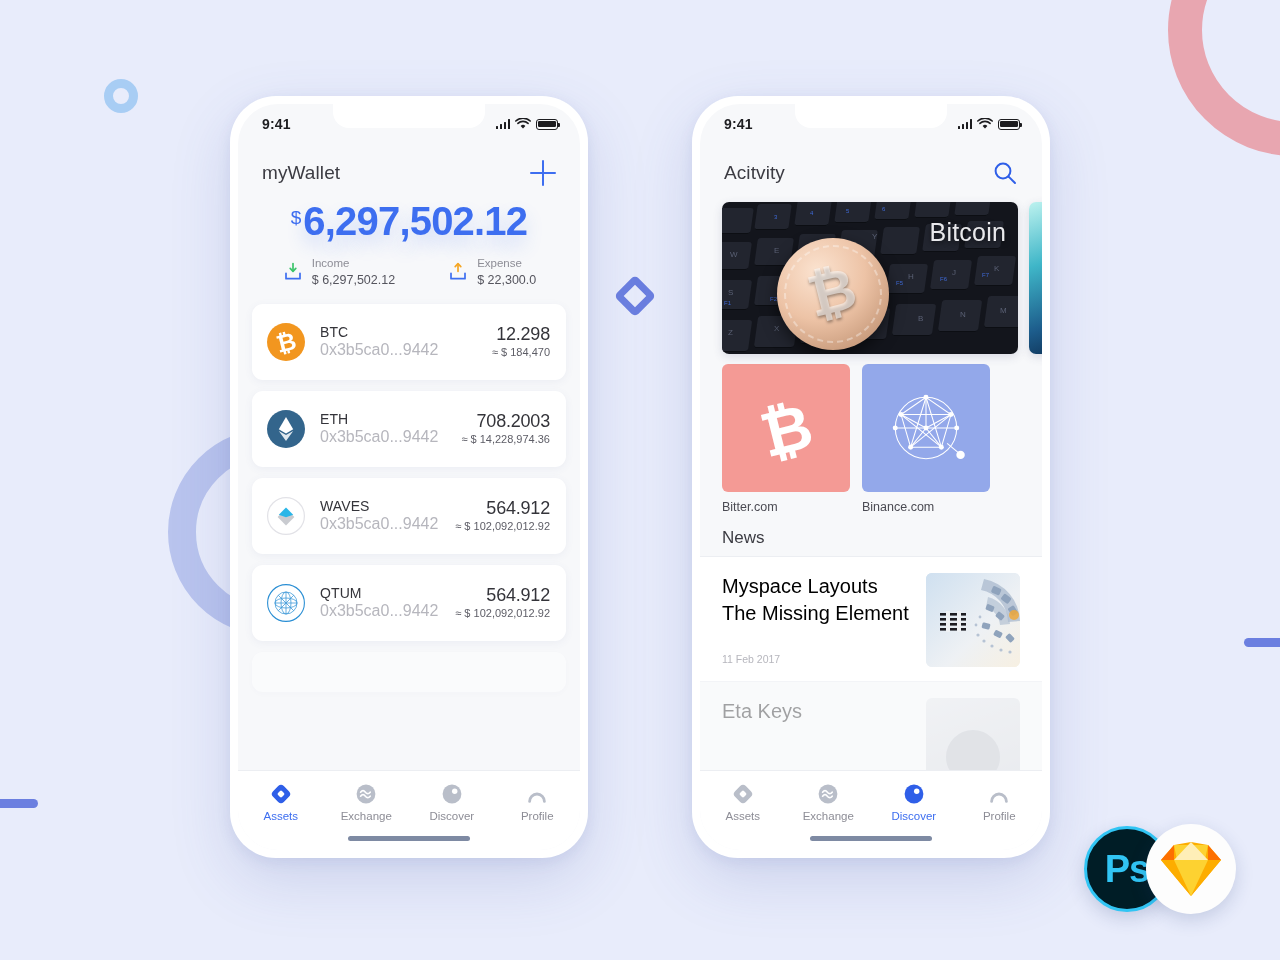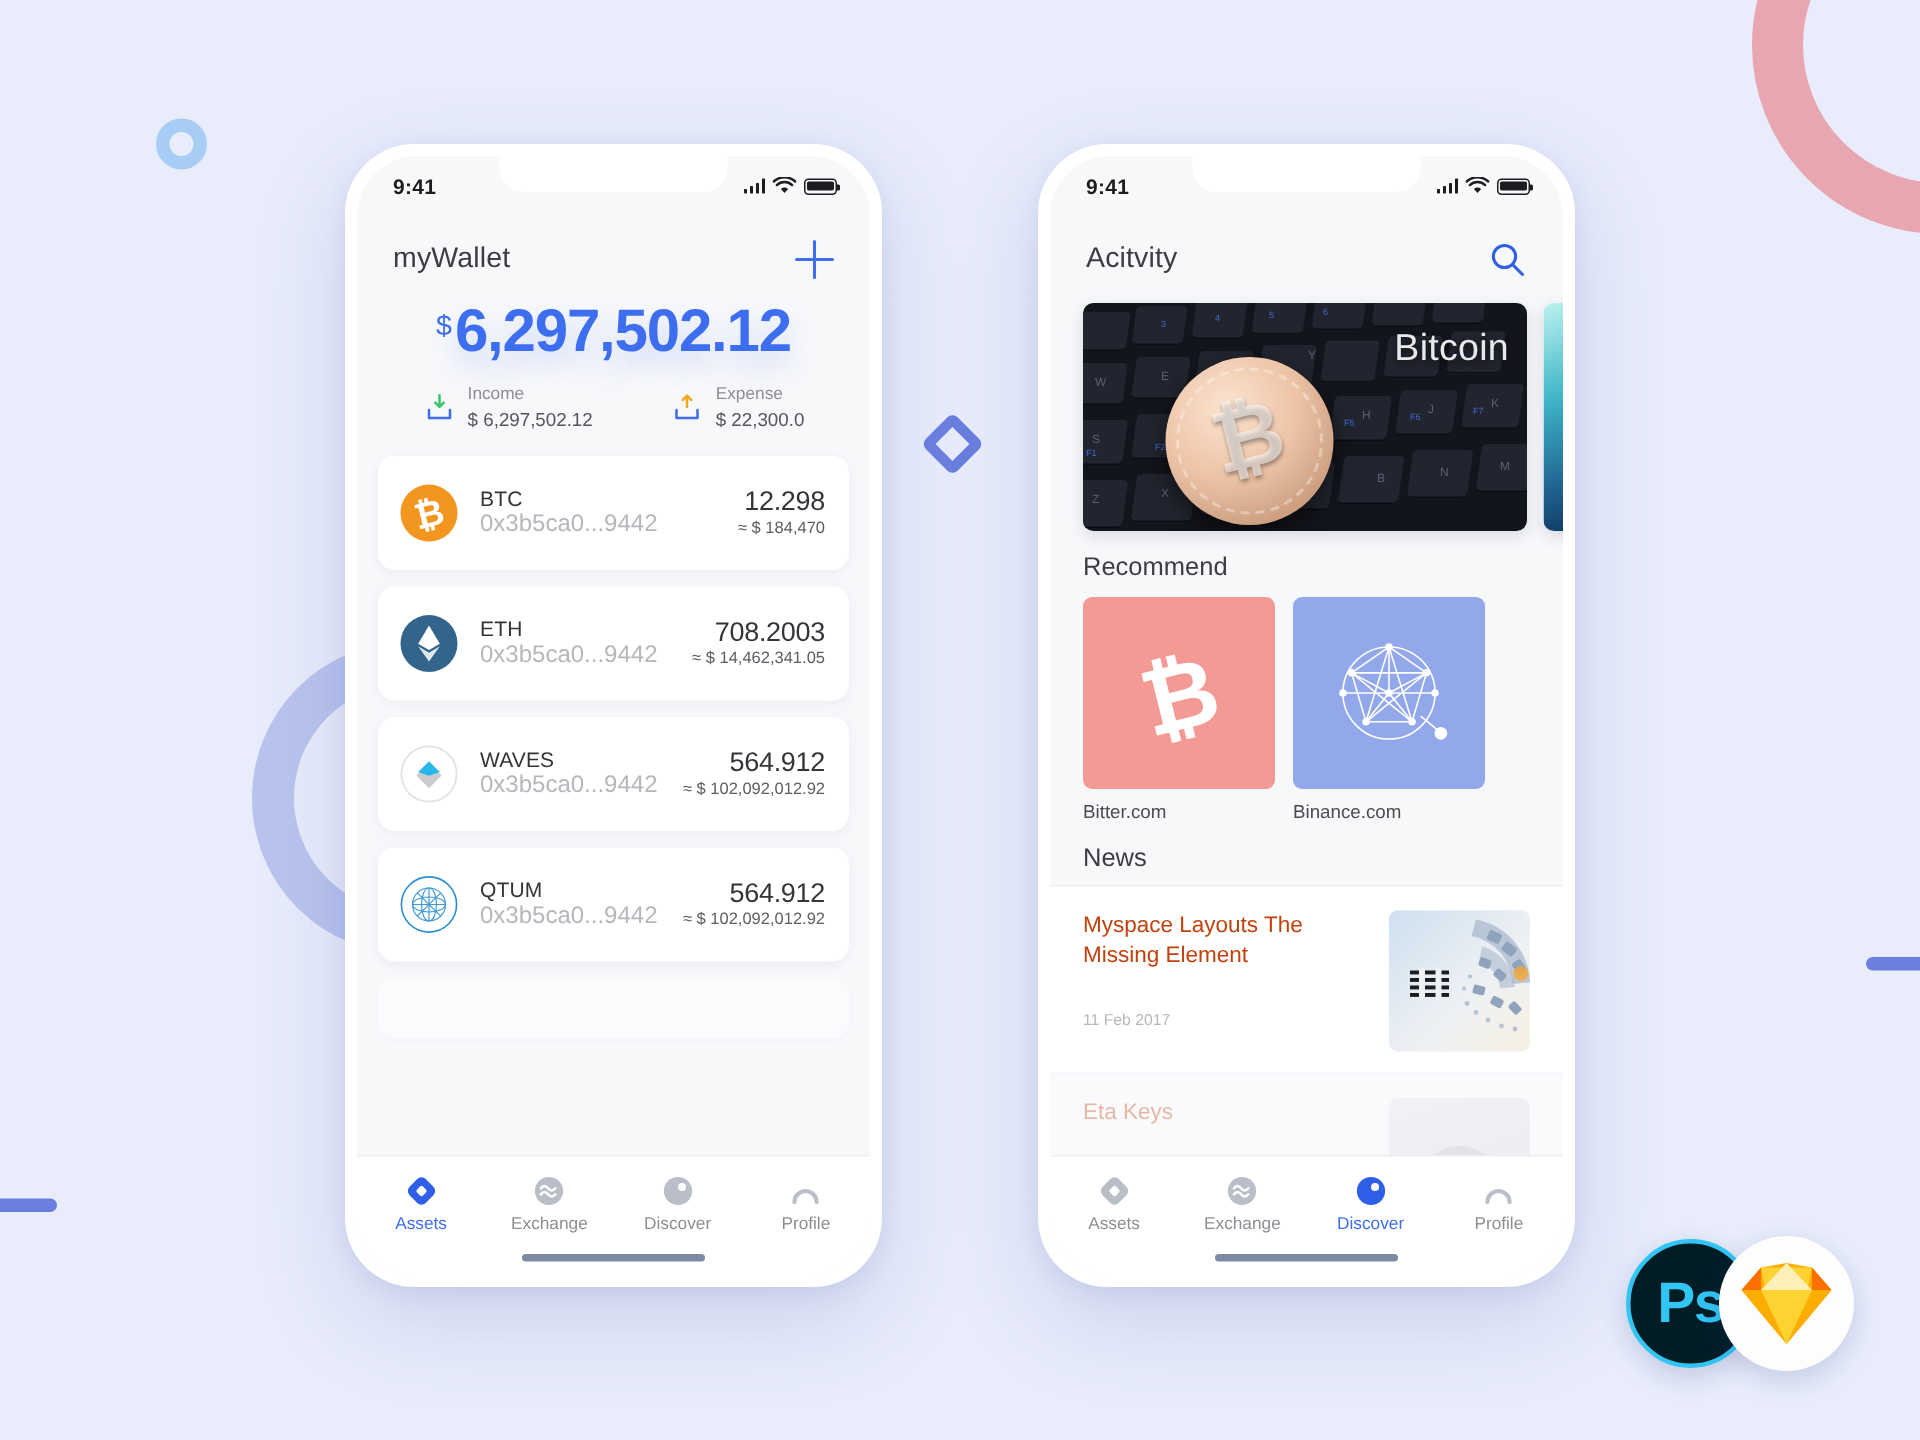--- a/index.html
+++ b/index.html
@@ -251,21 +251,21 @@
 
   .news-list { margin-top: 8px; }
   .news-item {
     background: #ffffff;
     border-top: 1px solid #eceef2;
     display: flex; align-items: flex-start; gap: 14px;
     padding: 16px 22px 14px 22px;
     cursor: pointer;
   }
   .news-txt { flex: 1 1 auto; min-width: 0; }
-  .news-title { font-size: 15px; color: #c2410c; line-height: 1.35; }
+  .news-title { font-size: 20px; color: #000000; line-height: 1.35; }
   .news-date { font-size: 10.5px; color: #b6b6bd; padding-top: 26px; }
   .news-thumb {
     width: 94px; height: 94px; flex: none;
     border-radius: 6px; overflow: hidden; position: relative;
     background: linear-gradient(150deg,#cfe0f0 0%,#e9eef4 55%,#f6f1e6 100%);
   }
   .news-item.faded { opacity: .35; }
   .news-thumb.person { background: linear-gradient(160deg,#e6e8ec 0%,#cfd3da 100%); }
   .news-thumb.person::after {
     content:''; position:absolute; left:50%; top:34%;
@@ -383,21 +383,21 @@
             <circle cx="20" cy="20" r="19" fill="#33658c"></circle>
             <path d="M20 8 12.8 20.2 20 24.4l7.2-4.2z" fill="#ffffff"></path>
             <path d="M20 26.1 12.8 21.9 20 32l7.2-10.1z" fill="#ffffff" opacity=".85"></path>
           </svg>
           <div class="coin-mid">
             <div class="coin-sym">ETH</div>
             <div class="coin-addr">0x3b5ca0...9442</div>
           </div>
           <div class="coin-right">
             <div class="coin-amt">708.2003</div>
-            <div class="coin-usd">≈ $ 14,462,341.05</div>
+            <div class="coin-usd">≈ $ 14,228,974.36</div>
           </div>
         </div>
 
         <div class="coin-card">
           <svg class="coin-ico" viewBox="0 0 40 40">
             <circle cx="20" cy="20" r="18.4" fill="#ffffff" stroke="#e2e2e7" stroke-width="1.2"></circle>
             <path d="M20 12.5 28.4 21 20 29.5 11.6 21z" fill="#c9cbd0"></path>
             <path d="M20 11.5 27.2 18.7 20 21.2 12.8 18.7z" fill="#29b6e8"></path>
           </svg>
           <div class="coin-mid">
@@ -556,21 +556,20 @@
                 <span>₿</span>
               </div>
           </div>
           <span class="hero-word">Bitcoin</span>
         </div>
         <div class="hero-card peek">
           <div class="hero-teal"></div>
         </div>
       </div>
 
-      <div class="sec-title">Recommend</div>
 
       <div class="rec-strip">
         <div class="rec-item">
           <div class="rec-tile" style="background:#f49a95">
             <svg width="66" height="80" viewBox="0 0 66 80">
               <text x="33" y="64" text-anchor="middle" font-family="Liberation Sans, sans-serif" font-size="62" font-weight="bold" fill="#ffffff" transform="rotate(-14 33 40)">₿</text>
             </svg>
           </div>
           <div class="rec-label">Bitter.com</div>
         </div>

